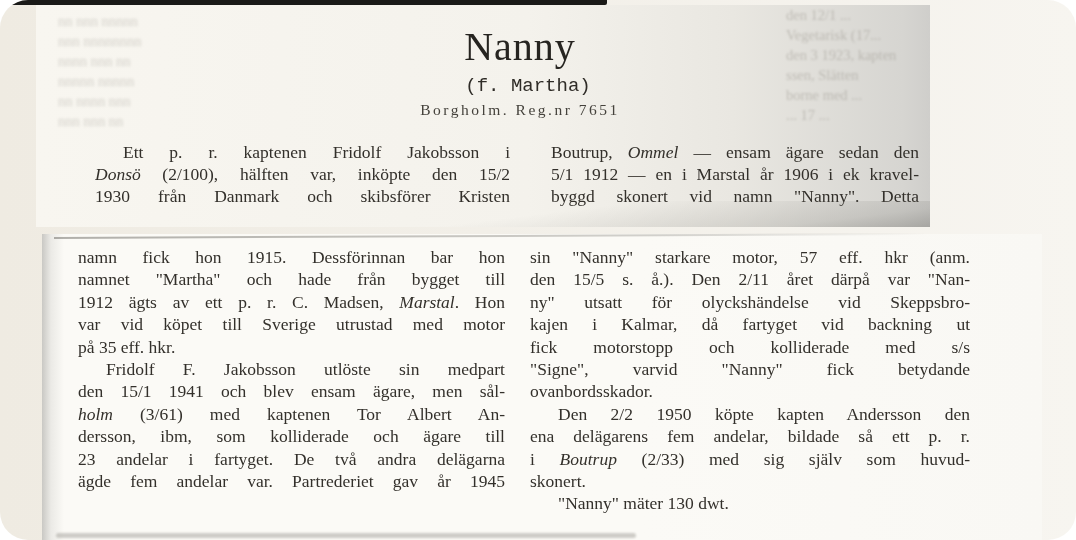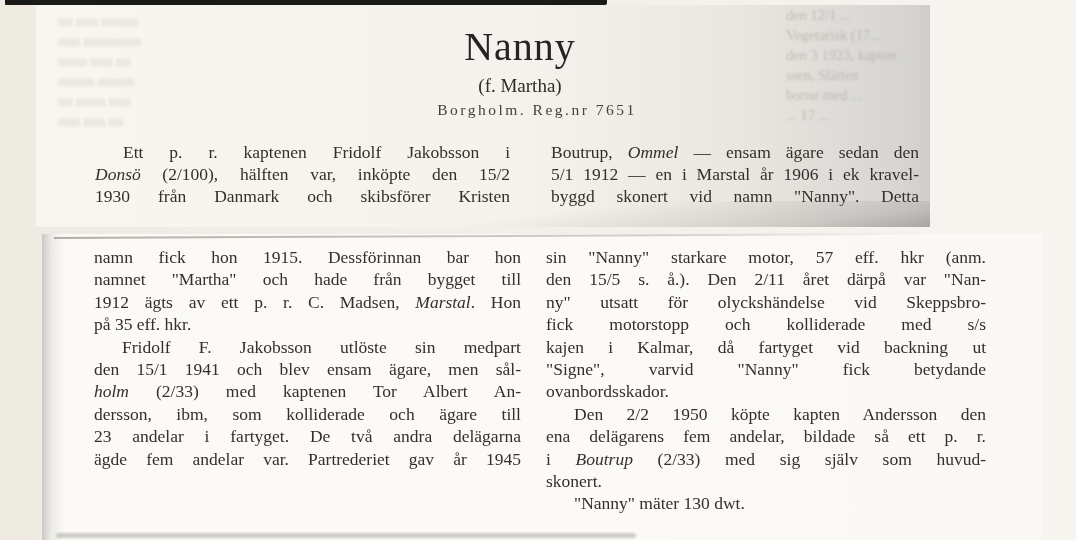--- a/index.html
+++ b/index.html
@@ -1,44 +1,45 @@
 <!DOCTYPE html>
 <html><head>
 <meta charset="utf-8">
 <style>
   html,body{margin:0;padding:0;}
   body{font-family:"Liberation Serif", serif;}
   .scan{
     position:relative;width:1076px;height:540px;overflow:hidden;
     background:linear-gradient(90deg,#efebe2 0%,#f2efe8 45%,#f7f5f0 100%);
+    border-radius:28px;
   }
   
   .topbar{
     position:absolute;left:5px;top:0;width:602px;height:5px;
     background:#1a1a18;border-radius:0 0 2px 1px;
   }
   
   .clip-top{
     position:absolute;left:36px;top:5px;width:894px;height:222px;
     background:linear-gradient(90deg,#f8f6f0 0%,#f4f2ec 55%,#e9e7e1 78%,#d6d5d1 97%,#cfcecb 100%);
   }
   .clip-top::after{ 
     content:"";position:absolute;left:0;bottom:0;width:100%;height:26px;
     background:linear-gradient(173deg,rgba(0,0,0,0) 55%,rgba(125,124,119,.22) 86%,rgba(105,104,100,.4) 100%);
   }
   .title{
     position:absolute;left:59px;top:18px;width:850px;margin:0;
     text-align:center;font-size:40px;font-weight:400;color:#262420;letter-spacing:1px;
   }
   .subtitle{
-    position:absolute;left:59px;top:70px;width:850px;
-    text-align:center;font-size:19px;color:#2f2c27;
+    position:absolute;left:67px;top:70px;width:850px;
+    text-align:center;font-size:19px;color:#2f2c27;font-family:Liberation Mono, monospace;
   }
   .registry{
-    position:absolute;left:76px;top:96px;width:850px;
+    position:absolute;left:59px;top:96px;width:850px;
     text-align:center;font-size:15.5px;letter-spacing:2.5px;color:#45423c;
   }
   .cols-top{
     position:absolute;left:59px;top:136px;display:flex;gap:41px;
   }
   .cols-top .col-l{width:415px;}
   .cols-top .col-r{width:368px;}
   
   .clip-bottom{
     position:absolute;left:42px;top:234px;width:1000px;height:306px;
@@ -47,21 +48,21 @@
   .seam{ 
     position:absolute;left:12px;top:1px;width:872px;height:2px;
     background:linear-gradient(90deg,rgba(115,113,107,.55),rgba(115,113,107,.3) 70%,rgba(115,113,107,0));
     transform:rotate(-0.25deg);
   }
   .smear{ 
     position:absolute;left:14px;bottom:2px;width:580px;height:5px;
     background:rgba(150,148,142,.45);filter:blur(1px);border-radius:3px;
   }
   .cols-bottom{
-    position:absolute;left:36px;top:12px;display:flex;gap:25px;margin-left:16px;
+    position:absolute;left:36px;top:12px;display:flex;gap:25px;
   }
   .cols-bottom .col-l{width:427px;}
   .cols-bottom .col-r{width:440px;}
   
   .col{font-size:17.5px;color:#33302b;}
   .line{line-height:22.4px;height:22.4px;overflow:hidden;}
   .cols-top .line{line-height:22px;height:22px;}
   .line.just{text-align:justify;}
   .line.just::after{content:"";display:inline-block;width:100%;height:0;}
   .line.ind{text-indent:28px;}
@@ -115,34 +116,35 @@
     </div>
   </div>
 
   <div class="clip-bottom">
     <div class="seam"></div>
     <div class="cols-bottom">
       <div class="col col-l">
           <div class="line just"><span>namn fick hon 1915. Dessförinnan bar hon</span></div>
           <div class="line just"><span>namnet "Martha" och hade från bygget till</span></div>
           <div class="line just"><span>1912 ägts av ett p. r. C. Madsen, </span><i>Marstal</i><span>. Hon</span></div>
+          <div class="line just"><span>var vid köpet till Sverige utrustad med motor</span></div>
           <div class="line"><span>på 35 eff. hkr.</span></div>
           <div class="line just ind"><span>Fridolf F. Jakobsson utlöste sin medpart</span></div>
           <div class="line just"><span>den 15/1 1941 och blev ensam ägare, men sål-</span></div>
-          <div class="line just"><i>holm</i><span> (2/33) med kaptenen Tor Albert An-</span></div>
+          <div class="line just"><i>holm</i><span> (3/61) med kaptenen Tor Albert An-</span></div>
           <div class="line just"><span>dersson, ibm, som kolliderade och ägare till</span></div>
           <div class="line just"><span>23 andelar i fartyget. De två andra delägarna</span></div>
           <div class="line just"><span>ägde fem andelar var. Partrederiet gav år 1945</span></div>
         </div>
       <div class="col col-r">
           <div class="line just"><span>sin "Nanny" starkare motor, 57 eff. hkr (anm.</span></div>
           <div class="line just"><span>den 15/5 s. å.). Den 2/11 året därpå var "Nan-</span></div>
           <div class="line just"><span>ny" utsatt för olyckshändelse vid Skeppsbro-</span></div>
+          <div class="line just"><span>kajen i Kalmar, då fartyget vid backning ut</span></div>
           <div class="line just"><span>fick motorstopp och kolliderade med s/s</span></div>
-          <div class="line just"><span>kajen i Kalmar, då fartyget vid backning ut</span></div>
           <div class="line just"><span>"Signe", varvid "Nanny" fick betydande</span></div>
           <div class="line"><span>ovanbordsskador.</span></div>
           <div class="line just ind"><span>Den 2/2 1950 köpte kapten Andersson den</span></div>
           <div class="line just"><span>ena delägarens fem andelar, bildade så ett p. r.</span></div>
           <div class="line just"><span>i </span><i>Boutrup</i><span> (2/33) med sig själv som huvud-</span></div>
           <div class="line"><span>skonert.</span></div>
           <div class="line ind"><span>"Nanny" mäter 130 dwt.</span></div>
         </div>
     </div>
     <div class="smear"></div>

